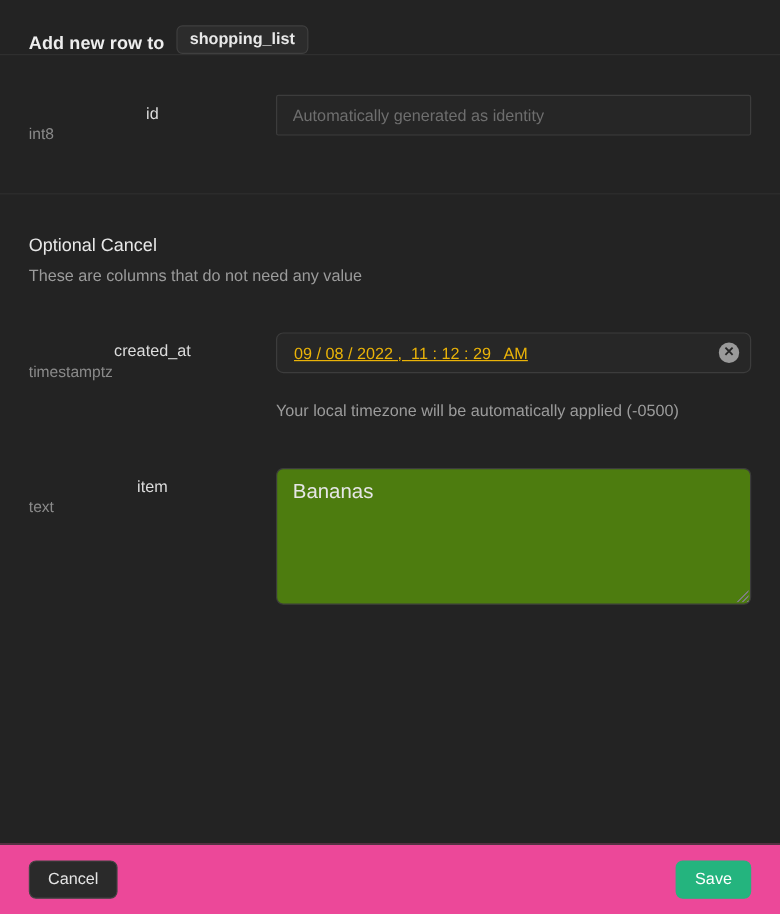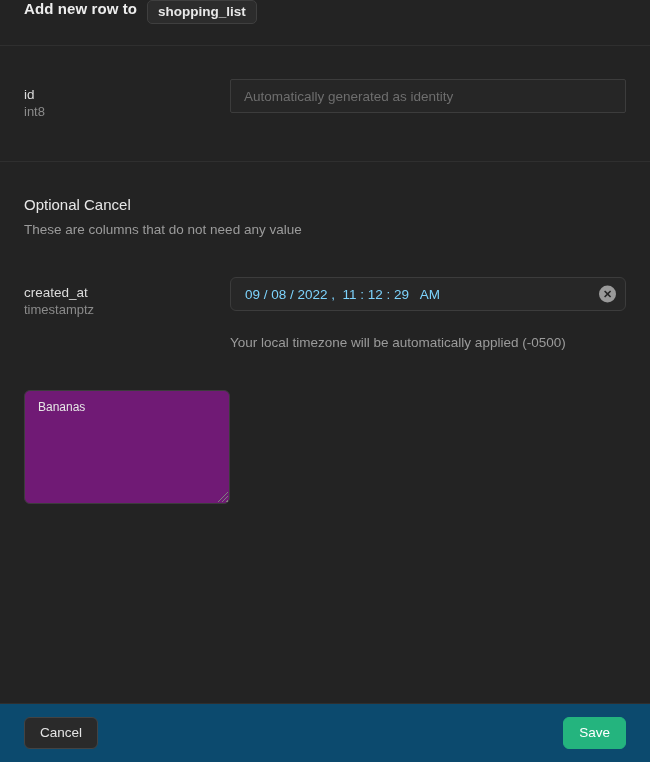--- a/index.html
+++ b/index.html
@@ -12,21 +12,21 @@
     display: flex;
     flex-direction: column;
     overflow: hidden;
   }
 
   
   .header {
     height: 46px;
     flex: 0 0 46px;
     display: flex;
-    align-items: flex-start;
+    align-items: flex-end;
     padding: 0 24px;
     border-bottom: 1px solid #2f2f2f;
   }
   .header-title {
     font-size: 15px;
     font-weight: 700;
     color: #ededed;
     letter-spacing: 0.1px;
   }
   .table-badge {
@@ -65,20 +65,21 @@
   .field-row {
     display: grid;
     grid-template-columns: 206px 1fr;
     align-items: start;
   }
   .field-row + .field-row { margin-top: 40px; }
   .field-labels { padding-top: 8px; }
   .field-name {
     font-size: 13.5px;
     color: #dcdcdc;
+    text-align: center;
   }
   .field-type {
     font-size: 13px;
     color: #8a8a8a;
     margin-top: 2px;
   }
 
   .text-input {
     width: 100%;
     height: 34px;
@@ -97,25 +98,26 @@
   .datetime-wrap { position: relative; }
   .datetime-input {
     width: 100%;
     height: 34px;
     background: #272727;
     border: 1px solid #3c3c3c;
     border-radius: 6px;
     padding: 0 36px 0 14px;
     font-size: 13.5px;
     font-weight: 500;
-    color: #7dd3fc;
+    color: #eab308;
     display: flex;
     align-items: center;
     white-space: pre;
     cursor: text;
+    text-decoration: underline;
   }
   .clear-btn {
     position: absolute;
     right: 10px;
     top: 50%;
     transform: translateY(-50%);
     width: 17px;
     height: 17px;
     border-radius: 50%;
     background: #9a9a9a;
@@ -134,26 +136,26 @@
     margin-top: 24px;
     font-size: 13.5px;
     color: #9b9b9b;
   }
 
   
   .textarea-wrap { position: relative; }
   .item-textarea {
     width: 100%;
     height: 114px;
-    background: #701a75;
+    background: #4d7c0f;
     border: 1px solid #3c3c3c;
     border-radius: 6px;
     padding: 9px 13px;
     font-family: "Liberation Sans", sans-serif;
-    font-size: 12px;
+    font-size: 17px;
     color: #e6e6e6;
     resize: none;
     outline: none;
     display: block;
   }
   .resize-handle {
     position: absolute;
     right: 2px;
     bottom: 2px;
     width: 11px;
@@ -161,21 +163,21 @@
     background: repeating-linear-gradient(135deg, transparent 0 2px, #7d7d7d 2px 3px);
     clip-path: polygon(100% 0, 100% 100%, 0 100%);
     cursor: nwse-resize;
   }
 
   
   .footer {
     flex: 0 0 59px;
     margin-top: auto;
     border-top: 1px solid #2f2f2f;
-    background: #0c4a6e;
+    background: #ec4899;
     display: flex;
     align-items: center;
     justify-content: space-between;
     padding: 0 24px;
   }
   .btn {
     font-family: "Liberation Sans", sans-serif;
     font-size: 13.5px;
     border-radius: 6px;
     padding: 7px 15px;
@@ -229,20 +231,24 @@
         <div class="datetime-input" role="textbox">09 / 08 / 2022 ,  11 : 12 : 29   AM</div>
         <button class="clear-btn">
           <span>✕</span>
         </button>
       </div>
       <div class="field-helper">Your local timezone will be automatically applied (-0500)</div>
     </div>
   </div>
 
   <div class="field-row">
+    <div class="field-labels">
+      <div class="field-name">item</div>
+      <div class="field-type">text</div>
+    </div>
     <div class="textarea-wrap">
       <textarea class="item-textarea" style="">Bananas</textarea>
       <div class="resize-handle"></div>
     </div>
   </div>
 
   <div class="field-row">
   </div>
 </div>
 

